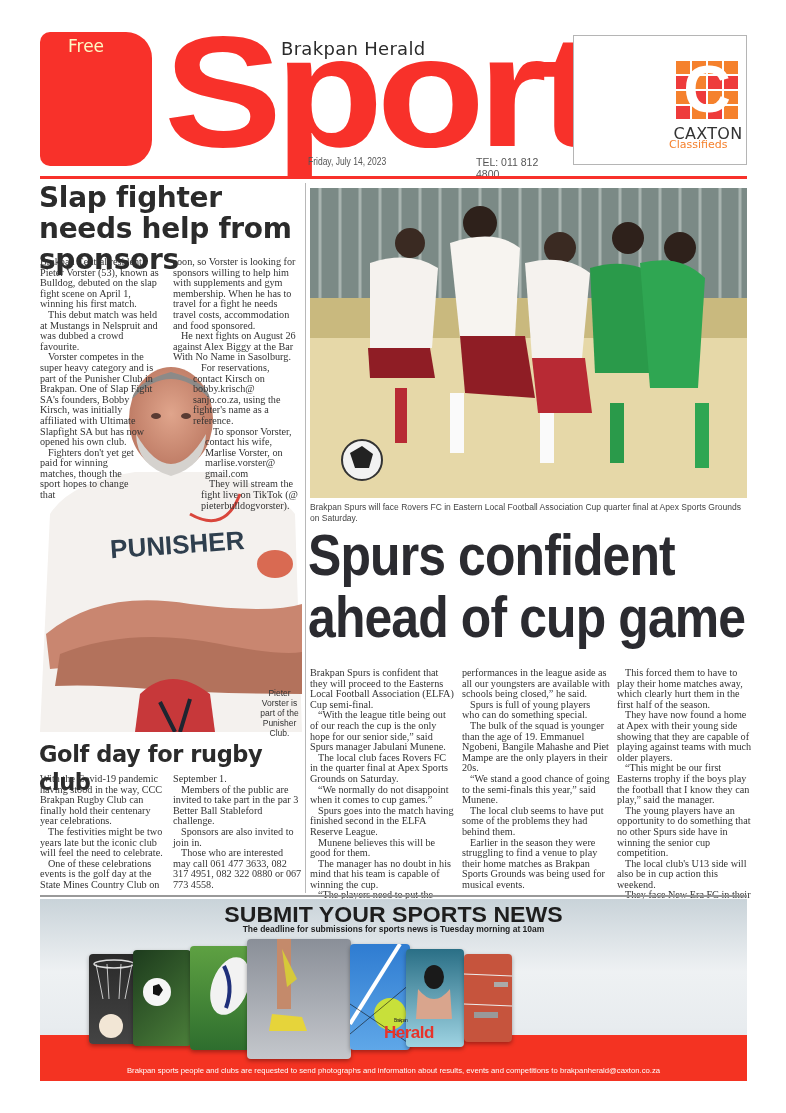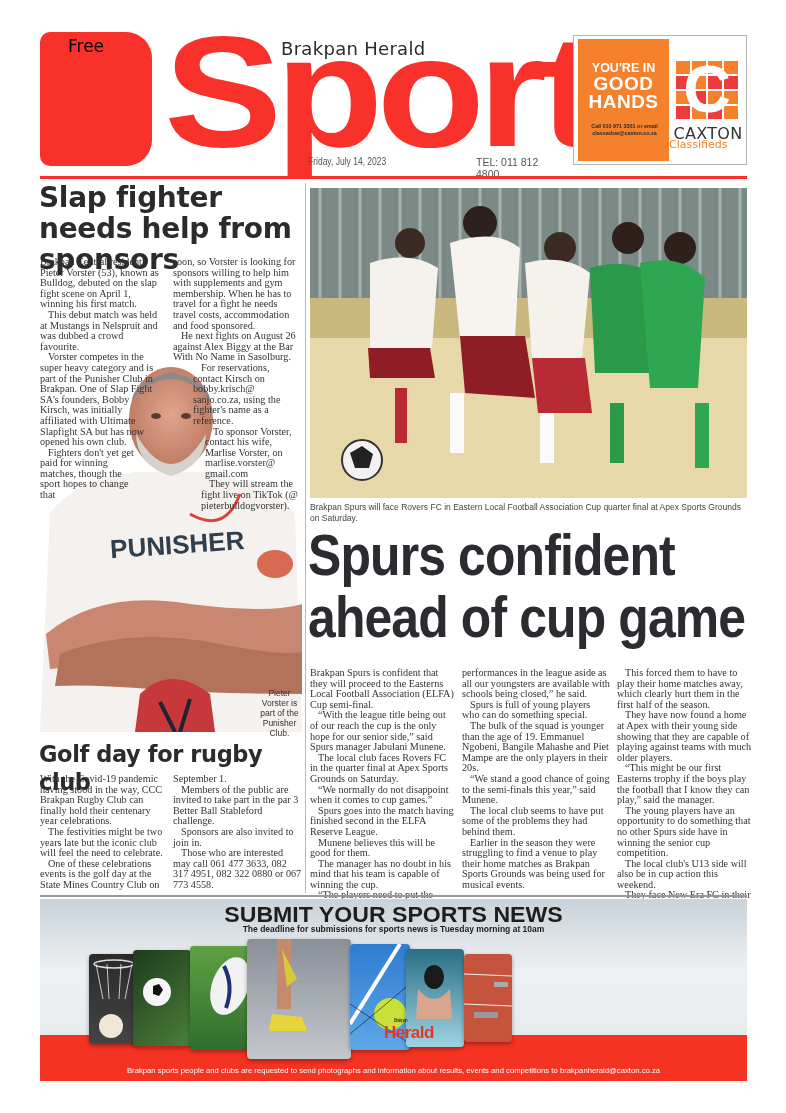--- a/index.html
+++ b/index.html
@@ -2,21 +2,21 @@
 <html><head>
 <meta charset="utf-8">
 <style>
   * { box-sizing: border-box; margin: 0; padding: 0; }
   html, body { width: 786px; height: 1113px; background: #ffffff; overflow: hidden; }
   body { position: relative; font-family: "Liberation Serif", serif; color: #222; }
 
   
   .masthead { position: absolute; left: 40px; top: 32px; width: 520px; height: 140px; }
   .free-block { position: absolute; left: 0; top: 0; width: 112px; height: 134px; background: #f8312a; border-radius: 10px 26px 26px 10px; }
-  .free-label { position: absolute; left: 28px; top: 4px; font-family: "DejaVu Sans", sans-serif; color: #000000; font-size: 17px; }
+  .free-label { position: absolute; left: 28px; top: 4px; font-family: "DejaVu Sans", sans-serif; color: #fef9c3; font-size: 17px; }
   .paper-name { position: absolute; left: 241px; top: 6px; font-family: "DejaVu Sans", sans-serif; font-size: 18px; color: #2b2b2b; letter-spacing: 0.3px; }
   .sport-word { position: absolute; left: 124px; top: -20px; font-family: "Liberation Sans", sans-serif; font-weight: 900; font-size: 158px; color: #f8312a; letter-spacing: -6px; line-height: 1; transform: scaleX(1.12); transform-origin: left top; }
   .date-line { position: absolute; left: 268px; top: 124px; font-family: "Liberation Sans", sans-serif; font-size: 10px; color: #555; transform: scaleX(0.85); transform-origin: left; }
   .tel-line { position: absolute; left: 436px; top: 124px; font-family: "Liberation Sans", sans-serif; font-size: 10.5px; color: #555; }
   .red-rule { position: absolute; left: 40px; top: 176px; width: 707px; height: 3px; background: #f8312a; }
 
   
   .caxton-ad { position: absolute; left: 573px; top: 35px; width: 174px; height: 130px; border: 1px solid #b5b5b5; background: #fff; }
   .caxton-left { position: absolute; left: 4px; top: 3px; width: 91px; height: 122px; background: #f5812d; }
   .caxton-slogan { position: absolute; left: 0; top: 24px; width: 91px; text-align: center; color: #fff; font-family: "Liberation Sans", sans-serif; font-weight: 700; line-height: 0.95; }
@@ -74,31 +74,20 @@
     <span class="free-label">Free</span>
   </div>
   <div class="sport-word">Sport</div>
   <div class="paper-name">Brakpan Herald</div>
   <div class="date-line">Friday, July 14, 2023</div>
   <div class="tel-line">TEL: 011 812 4800</div>
 </div>
 <div class="red-rule"></div>
 
 <div class="caxton-ad">
-  <div class="caxton-left">
-    <div class="caxton-slogan">
-      <span class="l1">YOU'RE IN</span>
-      <span class="l2">GOOD</span>
-      <span class="l2">HANDS</span>
-    </div>
-    <div class="caxton-contact">
-      <div>Call 010 971 3301 or email</div>
-      <div>classadsw@caxton.co.za</div>
-    </div>
-  </div>
   <div class="caxton-logo">
     <span style="background:#f5812d"></span>
       <span style="background:#f5812d"></span>
       <span style="background:#f5812d"></span>
       <span style="background:#f5812d"></span>
     <span style="background:#ee3b3b"></span>
       <span style="background:#f5812d"></span>
       <span style="background:#ee3b3b"></span>
       <span style="background:#ee3b3b"></span>
     <span style="background:#f5812d"></span>

